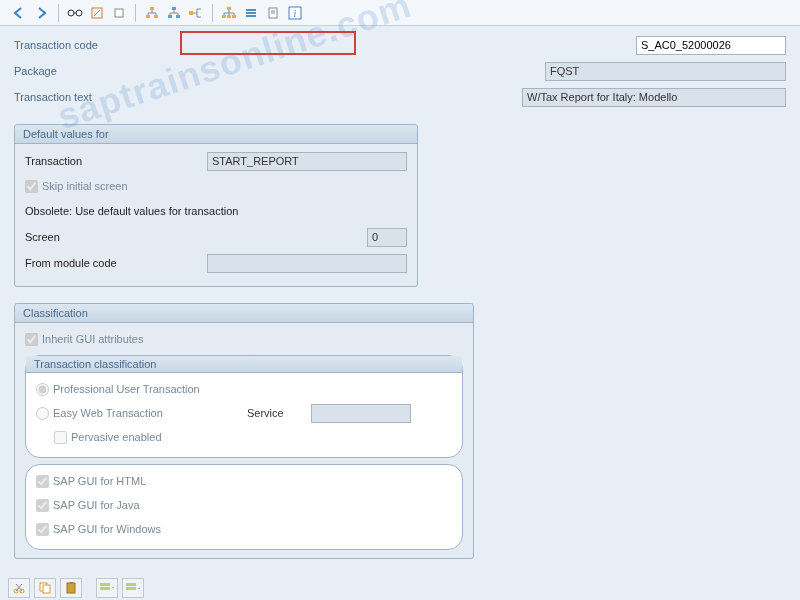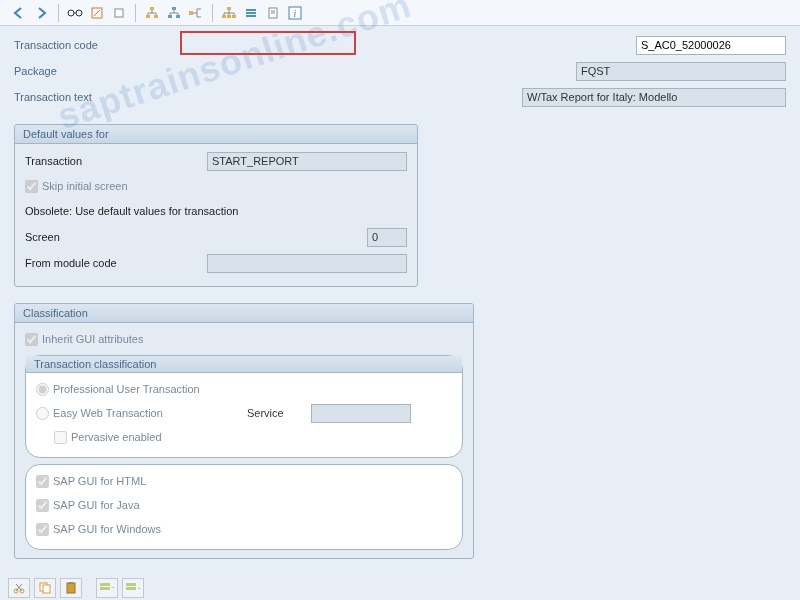--- a/index.html
+++ b/index.html
@@ -225,21 +225,21 @@
 
 <div class="content">
 
   <div class="row" style="position:relative;">
     <span class="lbl">Transaction code</span>
     <input class="txt-input" style="width: 150px;" value="S_AC0_52000026">
     <div class="highlight-box" style="left:166px; top:-3px; width:176px; height:24px;"></div>
   </div>
   <div class="row">
     <span class="lbl">Package</span>
-    <span class="txt-readonly" style="width:210px">FQST</span>
+    <span class="txt-readonly" style="width:241px">FQST</span>
   </div>
   <div class="row">
     <span class="lbl">Transaction text</span>
     <span class="txt-readonly" style="width:264px">W/Tax Report for Italy: Modello</span>
   </div>
 
   <div class="group" style="width:404px">
     <div class="group-title">Default values for</div>
     <div class="group-body">
       <div class="row">

